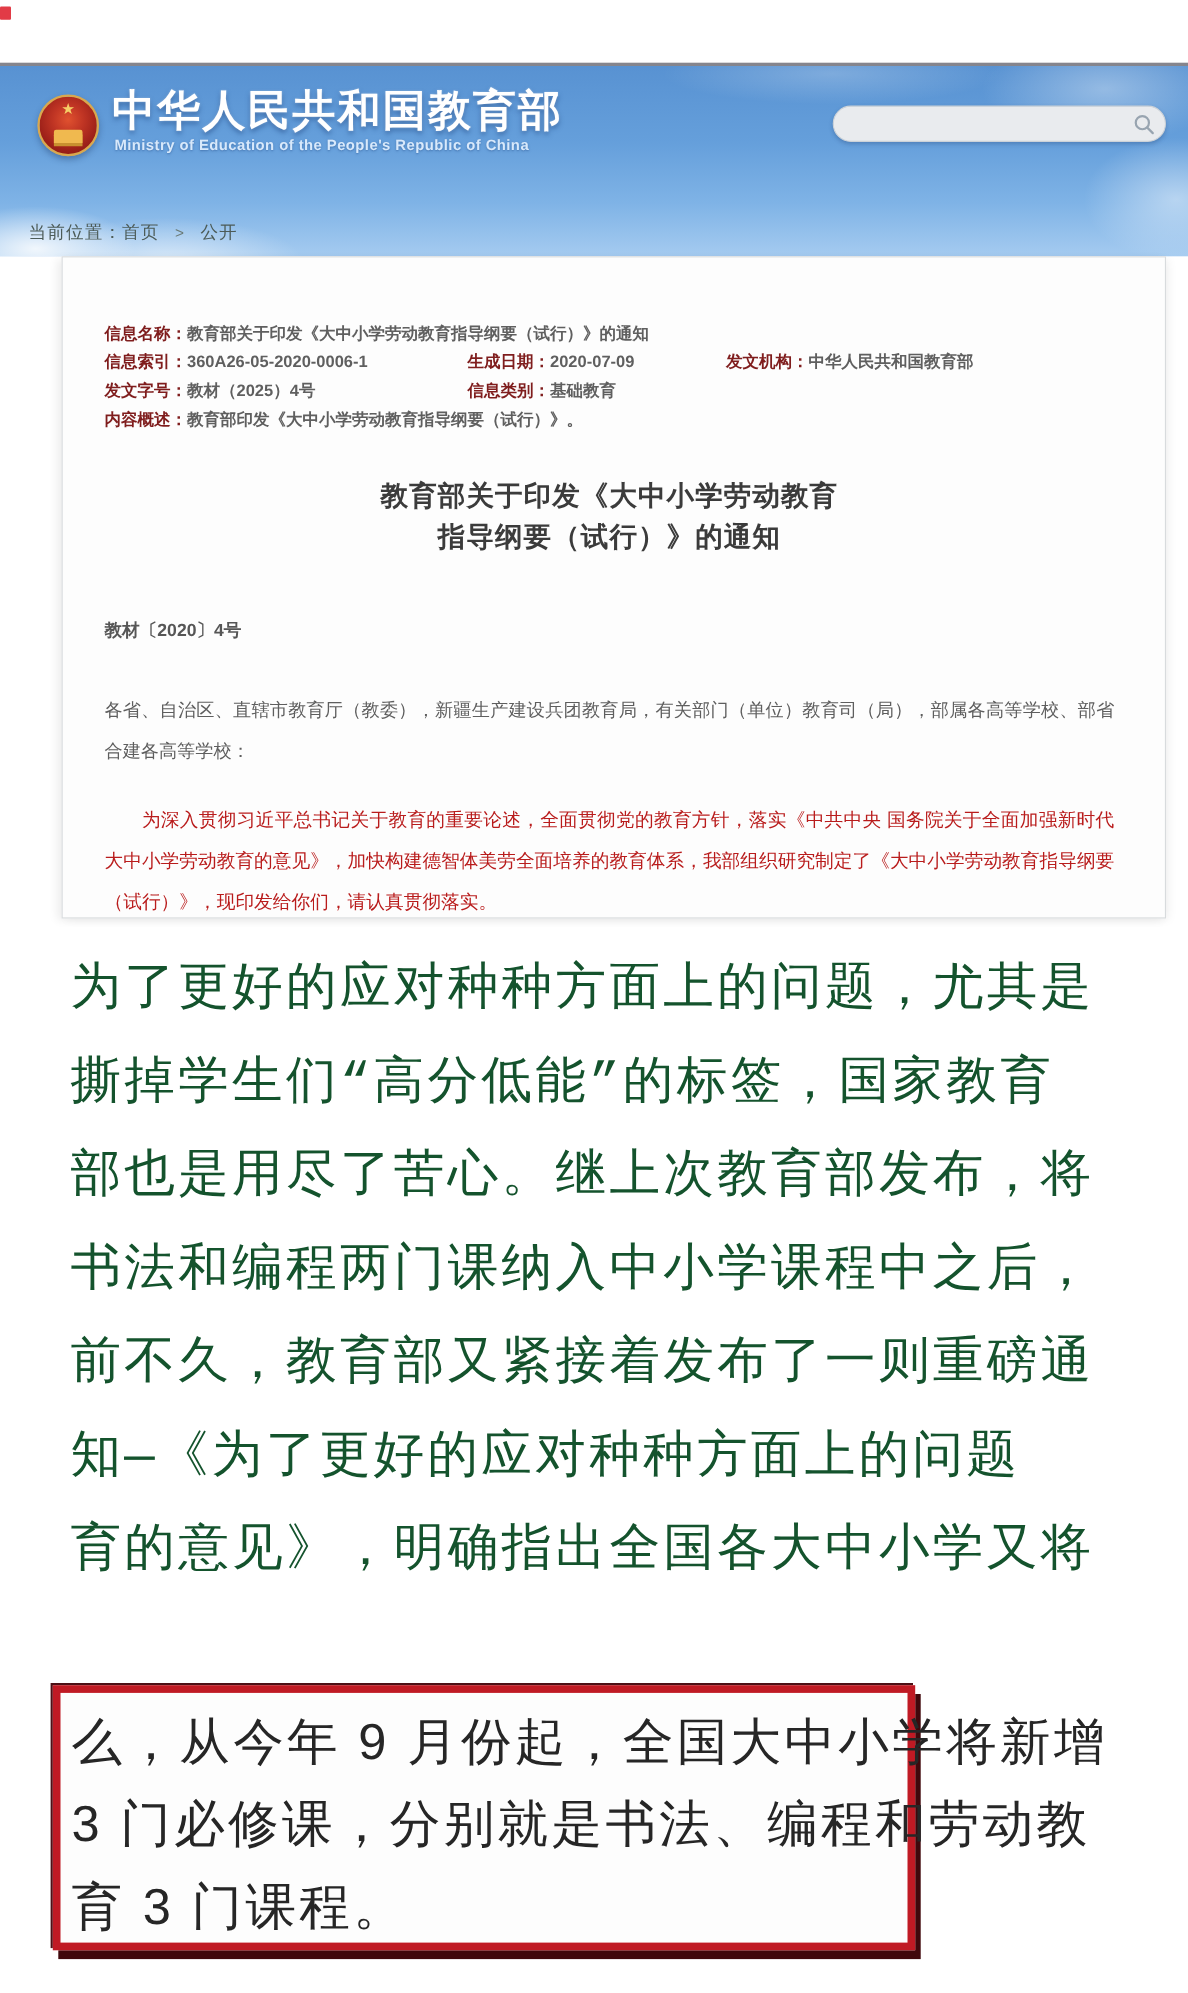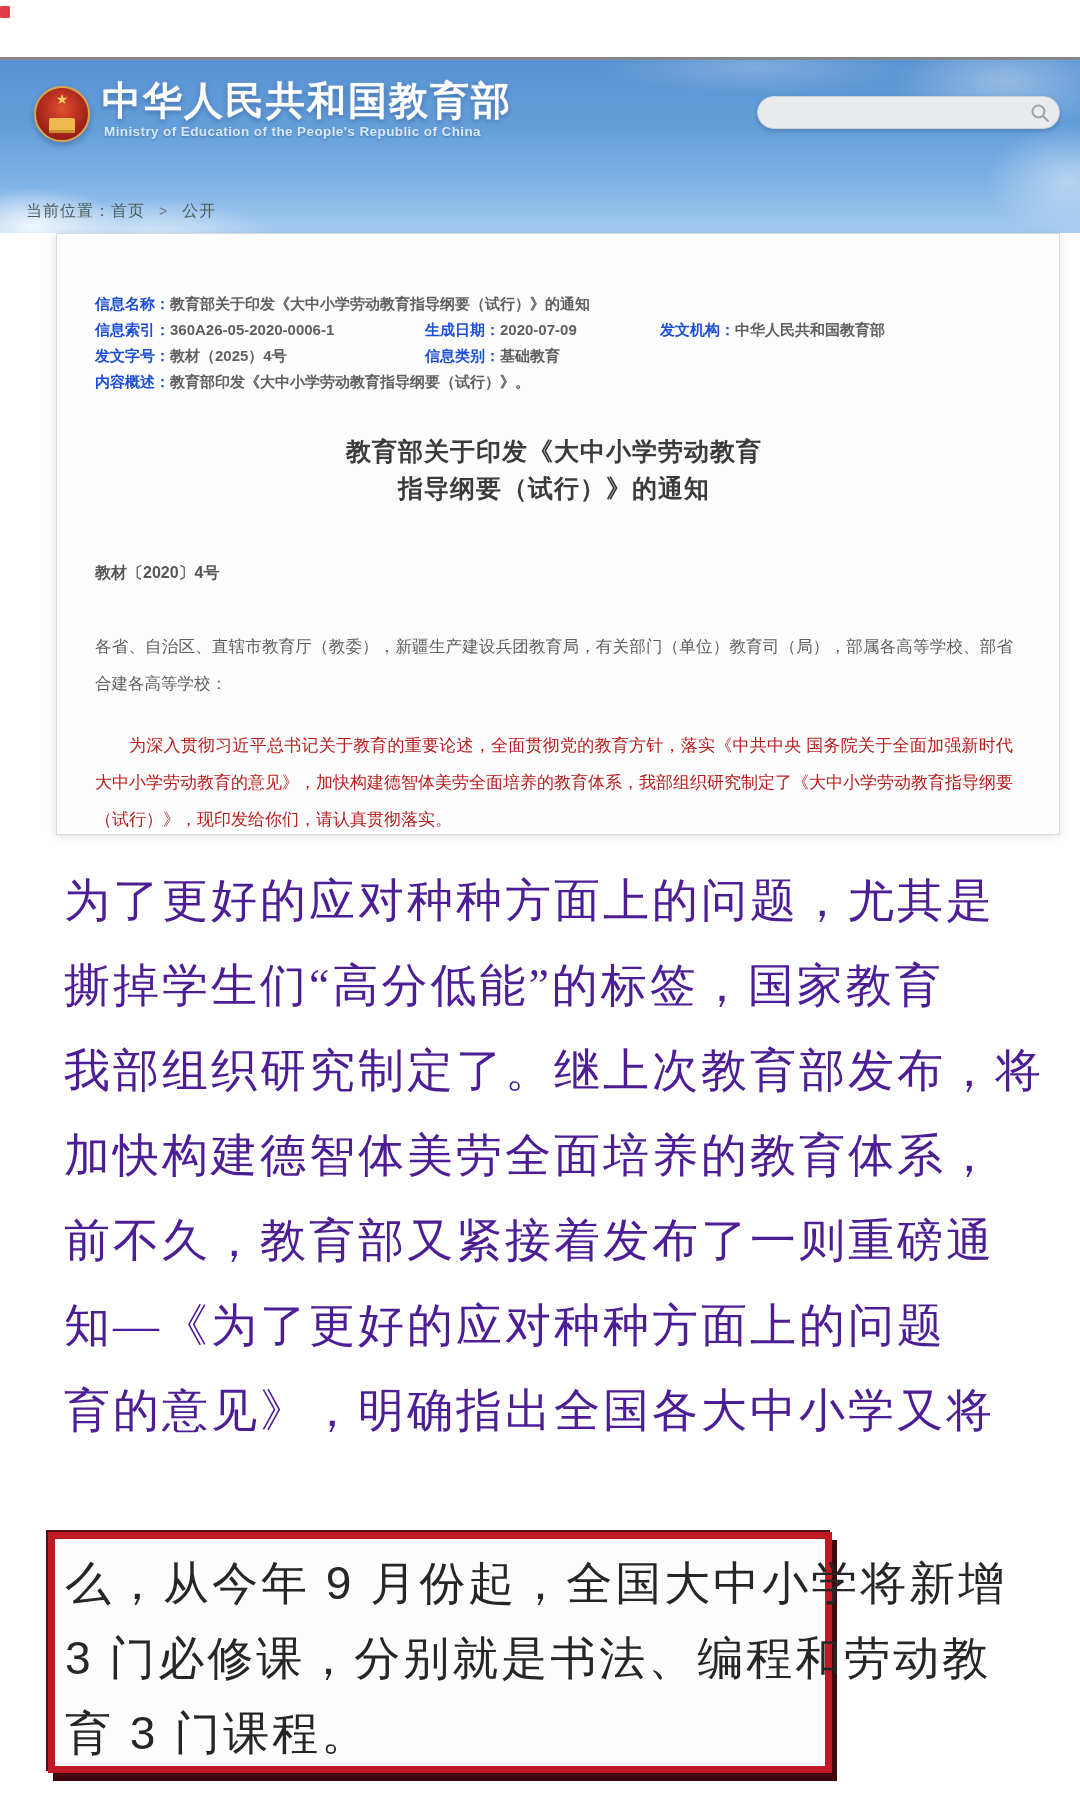--- a/index.html
+++ b/index.html
@@ -48,36 +48,36 @@
   .breadcrumb a { color:#4c5b57; text-decoration:none; }
   .crumb-sep { margin:0 14px; color:#6a7a76; font-size:14px; }
 
   
   .panel { position:absolute; left:56px; top:233px; width:1004px; height:602px; background:#fdfdfd;
            border:1px solid #d8dbdd; box-shadow:-4px 2px 8px rgba(0,0,0,.07), 4px 2px 8px rgba(0,0,0,.05);
            padding:57px 46px 0 38px; overflow:hidden; }
 
   .fields { font-size:15px; line-height:26px; color:#5a5a5a; }
   .frow { display:flex; white-space:nowrap; }
-  .flabel { font-weight:bold; color:#1d4ed8; flex:none;text-align:center; }
+  .flabel { font-weight:bold; color:#7f1d1d; flex:none;text-align:center; }
   .fvalue { font-weight:bold; color:#5f5f5f; }
   .fpair { display:flex; }
   .fpair.p1 { width:330px; flex:none; }
   .fpair.p2 { width:235px; flex:none; }
 
   .doc-title { margin-top:38px; text-align:center; font-size:25px; font-weight:bold; color:#3b3b3b;
                line-height:37px; letter-spacing:1px; }
   .doc-number { margin-top:56px; text-align:left; padding-right:24px; font-size:16px; font-weight:bold; color:#565656; }
   .addressee { margin-top:44px; font-size:16.5px; color:#5e5e5e; line-height:37px; text-align:justify; }
   .doc-body { margin-top:25px; font-size:17px; color:#b91c1c; line-height:37px; text-indent:2em; text-align:justify; }
 
   
   .commentary { position:absolute; left:64px; top:858px; width:960px; }
-  .cline { font-size:46px; line-height:85px; letter-spacing:3px; color:#4c1d95; white-space:nowrap;
-           font-family:Liberation Serif, serif; }
+  .cline { font-size:46px; line-height:85px; letter-spacing:3px; color:#14532d; white-space:nowrap;
+           font-family:Liberation Mono, monospace; }
 
   .highlight-box { position:absolute; left:48px; top:1532px; width:784px; height:241px;
                    border:7px solid #c01a24; background:#fdfdfd;
                    box-shadow:-2px -2px 0 #4d1016, 5px 8px 0 #40080c;
                    padding:7px 0 0 10px; }
   .hline { font-size:46px; line-height:75px; letter-spacing:3px; color:#262626; white-space:nowrap; }
 </style>
 </head>
 <body>
 
@@ -150,22 +150,22 @@
     <div class="doc-number">教材〔2020〕4号</div>
 
     <p class="addressee">各省、自治区、直辖市教育厅（教委），新疆生产建设兵团教育局，有关部门（单位）教育司（局），部属各高等学校、部省合建各高等学校：</p>
 
     <p class="doc-body">为深入贯彻习近平总书记关于教育的重要论述，全面贯彻党的教育方针，落实《中共中央 国务院关于全面加强新时代大中小学劳动教育的意见》，加快构建德智体美劳全面培养的教育体系，我部组织研究制定了《大中小学劳动教育指导纲要（试行）》，现印发给你们，请认真贯彻落实。</p>
   </section>
 
   <article class="commentary">
     <div class="cline">为了更好的应对种种方面上的问题，尤其是</div>
     <div class="cline">撕掉学生们“高分低能”的标签，国家教育</div>
-    <div class="cline">我部组织研究制定了。继上次教育部发布，将</div>
-    <div class="cline">加快构建德智体美劳全面培养的教育体系，</div>
+    <div class="cline">部也是用尽了苦心。继上次教育部发布，将</div>
+    <div class="cline">书法和编程两门课纳入中小学课程中之后，</div>
     <div class="cline">前不久，教育部又紧接着发布了一则重磅通</div>
     <div class="cline">知—《为了更好的应对种种方面上的问题</div>
     <div class="cline">育的意见》，明确指出全国各大中小学又将</div>
   </article>
 
   <div class="highlight-box">
     <div class="hline">么，从今年 9 月份起，全国大中小学将新增</div>
     <div class="hline">3 门必修课，分别就是书法、编程和劳动教</div>
     <div class="hline">育 3 门课程。</div>
   </div>

